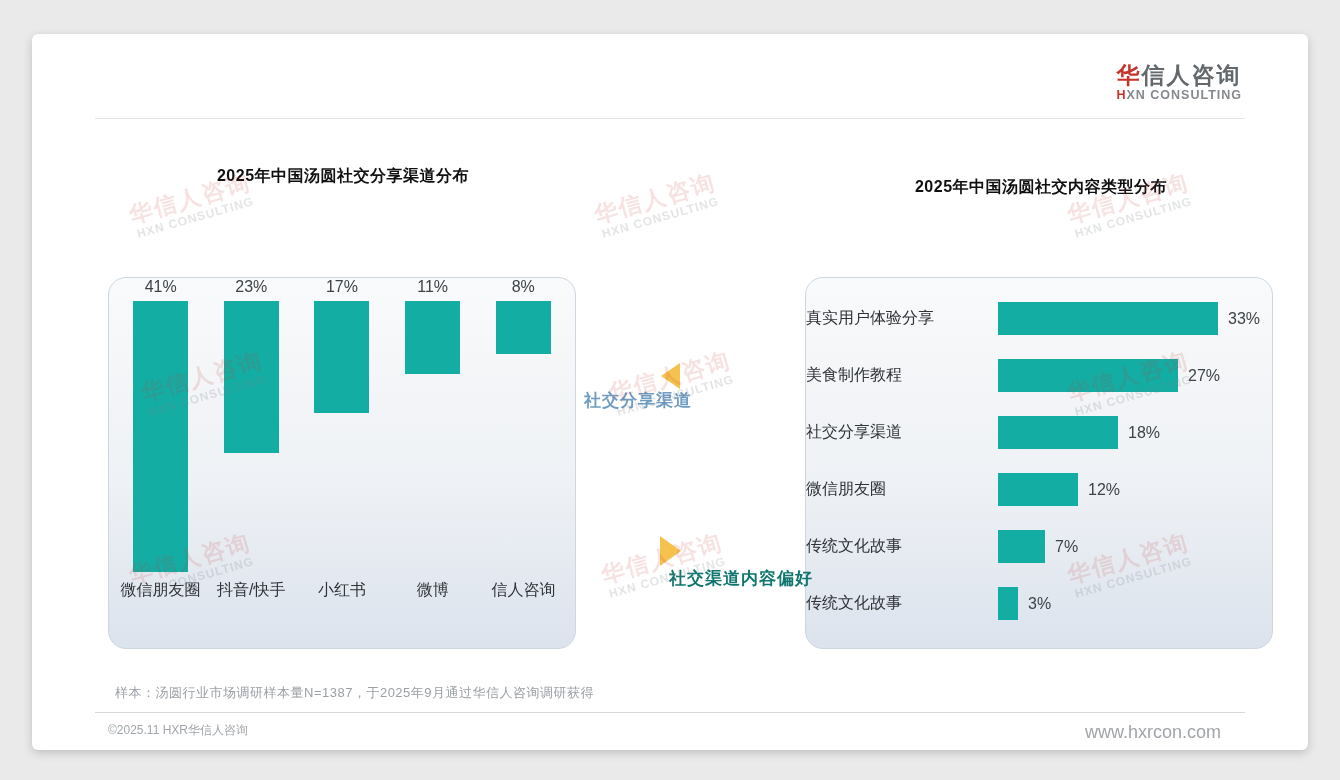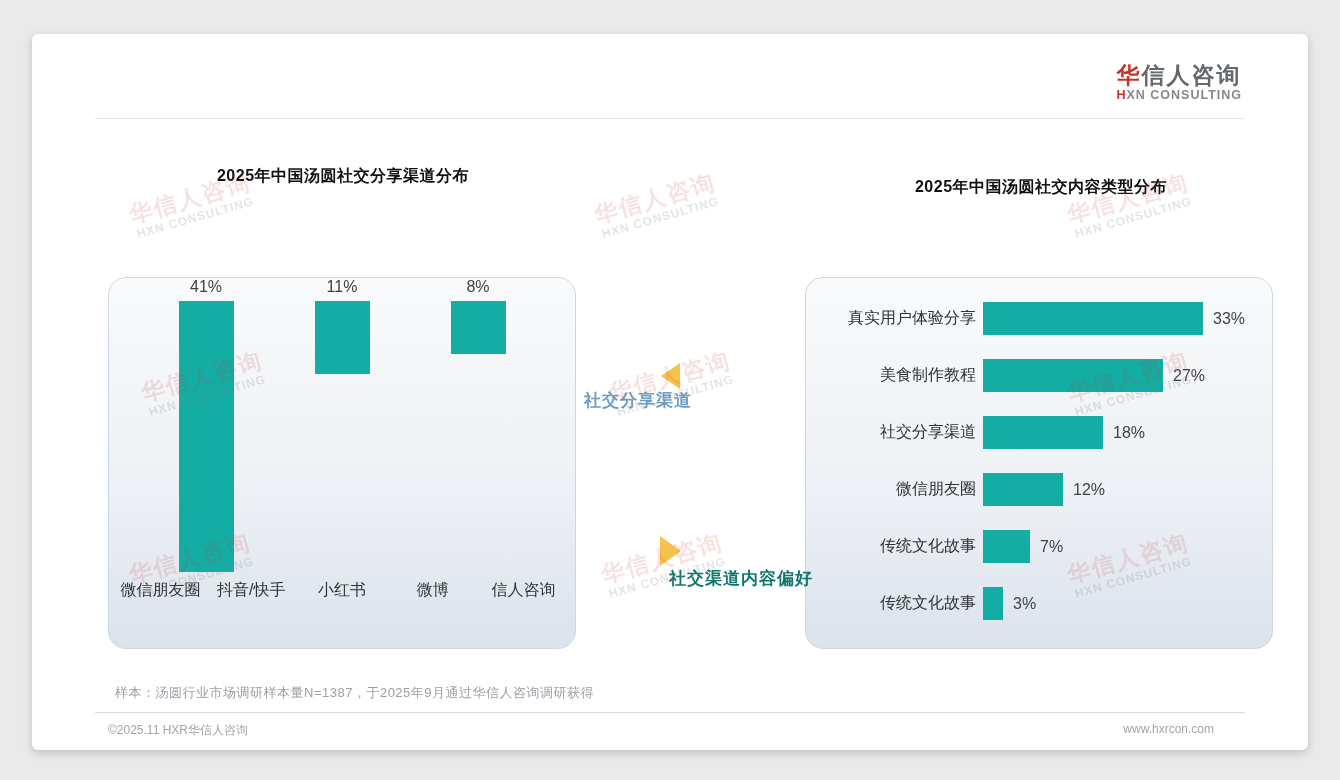--- a/index.html
+++ b/index.html
@@ -58,21 +58,21 @@
   }
   .vcat{width:92px;text-align:center;font-size:16px;color:#2f3338;}
 
   
   .hchart{
     position:absolute;left:0;right:0;top:0;bottom:0;
     padding:24px 0 28px;box-sizing:border-box;
     display:flex;flex-direction:column;justify-content:space-between;
   }
   .hrow{display:flex;align-items:center;height:33px;}
-  .hlabel{width:170px;flex-shrink:0;text-align:right;font-size:16px;color:#2f3338;margin-right:7px;}
+  .hlabel{width:170px;flex-shrink:0;text-align:left;font-size:16px;color:#2f3338;margin-right:22px;}
   .hbar{height:33px;background:#13ada4;flex-shrink:0;}
   .hvalue{margin-left:10px;font-size:16px;color:#3e4347;}
 
   
   .tri{position:absolute;width:0;height:0;}
   .tri-left{
     left:629px;top:329px;
     border-top:13px solid transparent;border-bottom:13px solid transparent;
     border-right:19px solid #f6c24e;
   }
@@ -90,21 +90,21 @@
     position:absolute;width:160px;text-align:center;
     transform:rotate(-16deg);pointer-events:none;user-select:none;
   }
   .watermark .wm1{font-size:23px;font-weight:bold;color:rgba(197,62,53,0.15);letter-spacing:2px;line-height:25px;}
   .watermark .wm2{font-size:12px;font-weight:bold;color:rgba(125,130,135,0.22);letter-spacing:1px;line-height:14px;}
 
   
   .source-note{position:absolute;left:83px;top:650px;font-size:13px;color:#9aa0a6;letter-spacing:0.5px;}
   .footer-divider{position:absolute;left:63px;right:63px;top:678px;height:1px;background:#d9d9d9;}
   .footer-left{position:absolute;left:76px;top:688px;font-size:12px;color:#a0a5aa;}
-  .footer-right{position:absolute;right:94px;top:688px;font-size:12px;color:#a0a5aa;text-decoration:none;}
+  .footer-right{position:absolute;right:87px;top:688px;font-size:18px;color:#a0a5aa;text-decoration:none;}
 </style>
 </head>
 <body>
 
 <div class="card">
 
 
   <div class="logo">
     <div class="logo-line1"><span class="accent">华</span><span>信人咨询</span></div>
     <div class="logo-line2"><span class="hmark">H</span><span>XN CONSULTING</span></div>
@@ -113,20 +113,28 @@
   <div class="header-divider"></div>
 
   <div class="chart-title left">2025年中国汤圆社交分享渠道分布</div>
   <div class="chart-title right">2025年中国汤圆社交内容类型分布</div>
 
   <div class="panel left">
     <div class="vchart-area">
         <div class="vbar-group">
           <div class="vbar-value">41%</div>
           <div class="vbar" style="height: 271px; background: rgb(19, 173, 164);"></div>
+        </div>
+        <div class="vbar-group">
+          <div class="vbar-value">23%</div>
+          <div class="vbar" style="height: 152px; background: rgb(19, 173, 164);"></div>
+        </div>
+        <div class="vbar-group">
+          <div class="vbar-value">17%</div>
+          <div class="vbar" style="height: 112px; background: rgb(19, 173, 164);"></div>
         </div>
         <div class="vbar-group">
           <div class="vbar-value">11%</div>
           <div class="vbar" style="height: 73px; background: rgb(19, 173, 164);"></div>
         </div>
         <div class="vbar-group">
           <div class="vbar-value">8%</div>
           <div class="vbar" style="height: 53px; background: rgb(19, 173, 164);"></div>
         </div>
       </div>

